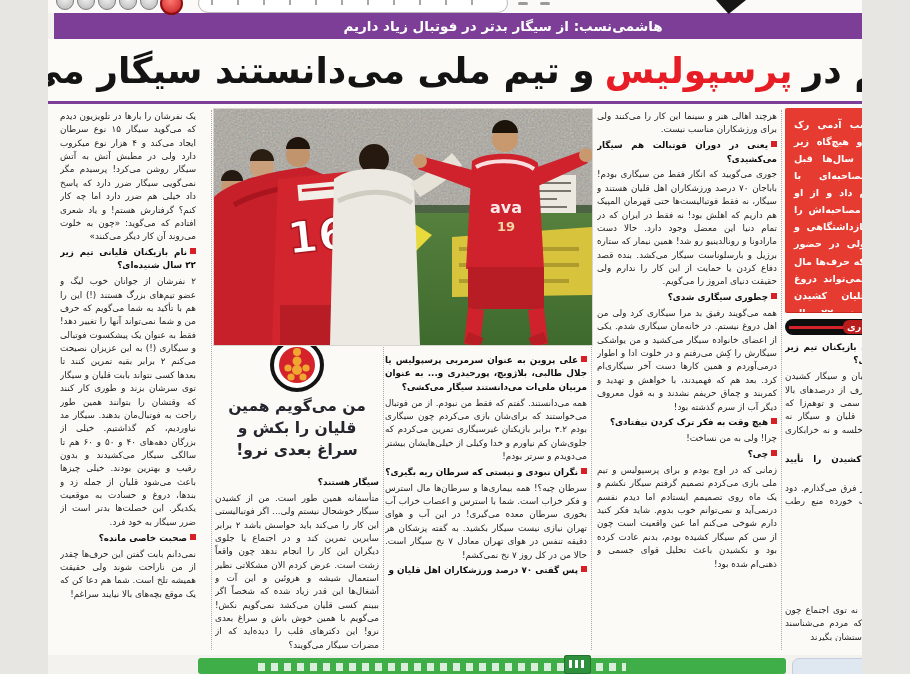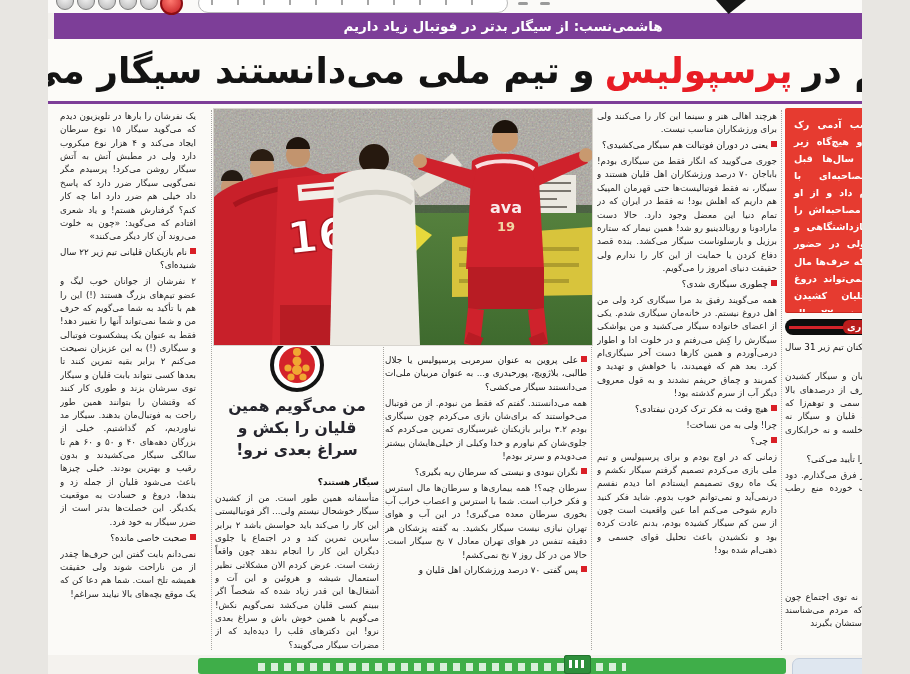--- a/index.html
+++ b/index.html
@@ -27,21 +27,21 @@
             display:flex;align-items:center;justify-content:center;direction:rtl;
             white-space:nowrap;font-weight:bold;font-size:36px;color:#141414;z-index:5;}
   .headline .sp{margin:0 5px;}
   .headline .hl{color:#e81c24;}
   .rule{position:absolute;top:101px;left:0;width:910px;height:3px;background:#7d3e98;z-index:5;}
   
   .content-bg{position:absolute;top:104px;left:0;width:910px;height:551px;background:#fbfaf7;}
   .colsep{position:absolute;top:110px;height:540px;width:0;border-left:1px dotted #a9a7a2;z-index:1;}
   .qa{font-size:8.8px;line-height:1.52;text-align:justify;direction:rtl;color:#1d1d1d;overflow:hidden;}
   .blk{margin:0 0 2.5px;}
-  .blk.q{font-weight:normal;color:#101010;}
+  .blk.q{font-weight:bold;color:#101010;}
   .blk.qc{font-weight:bold;color:#101010;}
   .qb{display:inline-block;width:6px;height:6px;background:#d91f26;margin-left:3px;vertical-align:1px;}
   .col{position:absolute;z-index:2;}
   .c1{left:737px;top:108px;width:168px;height:547px;}
   .c2{left:549px;top:110px;width:180px;height:545px;}
   .c3{left:337px;top:108px;width:202px;height:547px;}
   .c4{left:167px;top:108px;width:164px;height:547px;}
   .c5{left:12px;top:110px;width:136px;height:545px;}
   
   .redbox{height:204px;background:#e63b30;color:#fff;padding:8px 9px;box-sizing:border-box;

